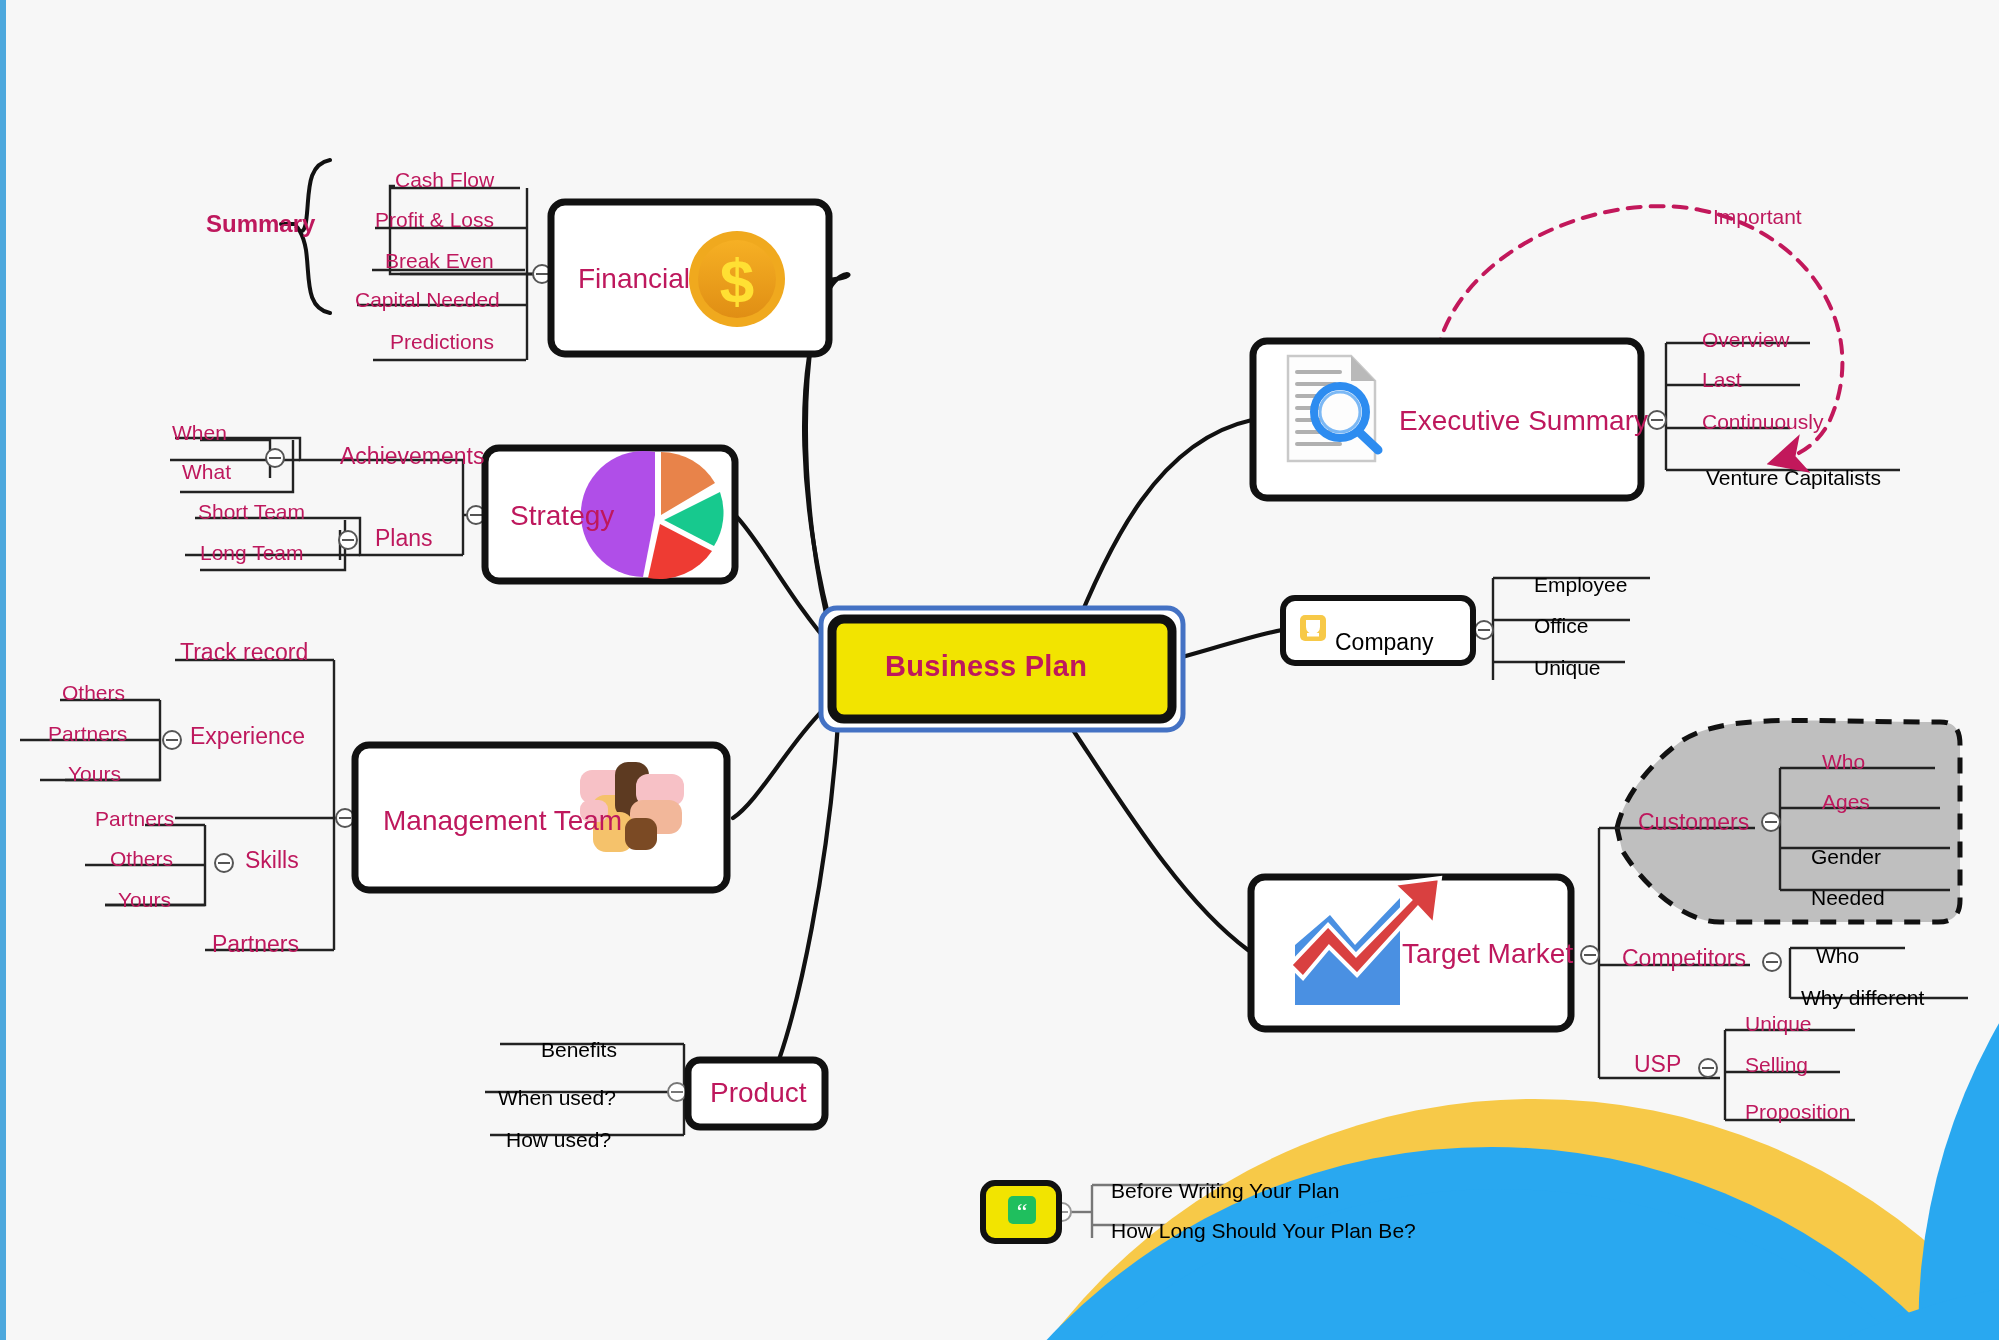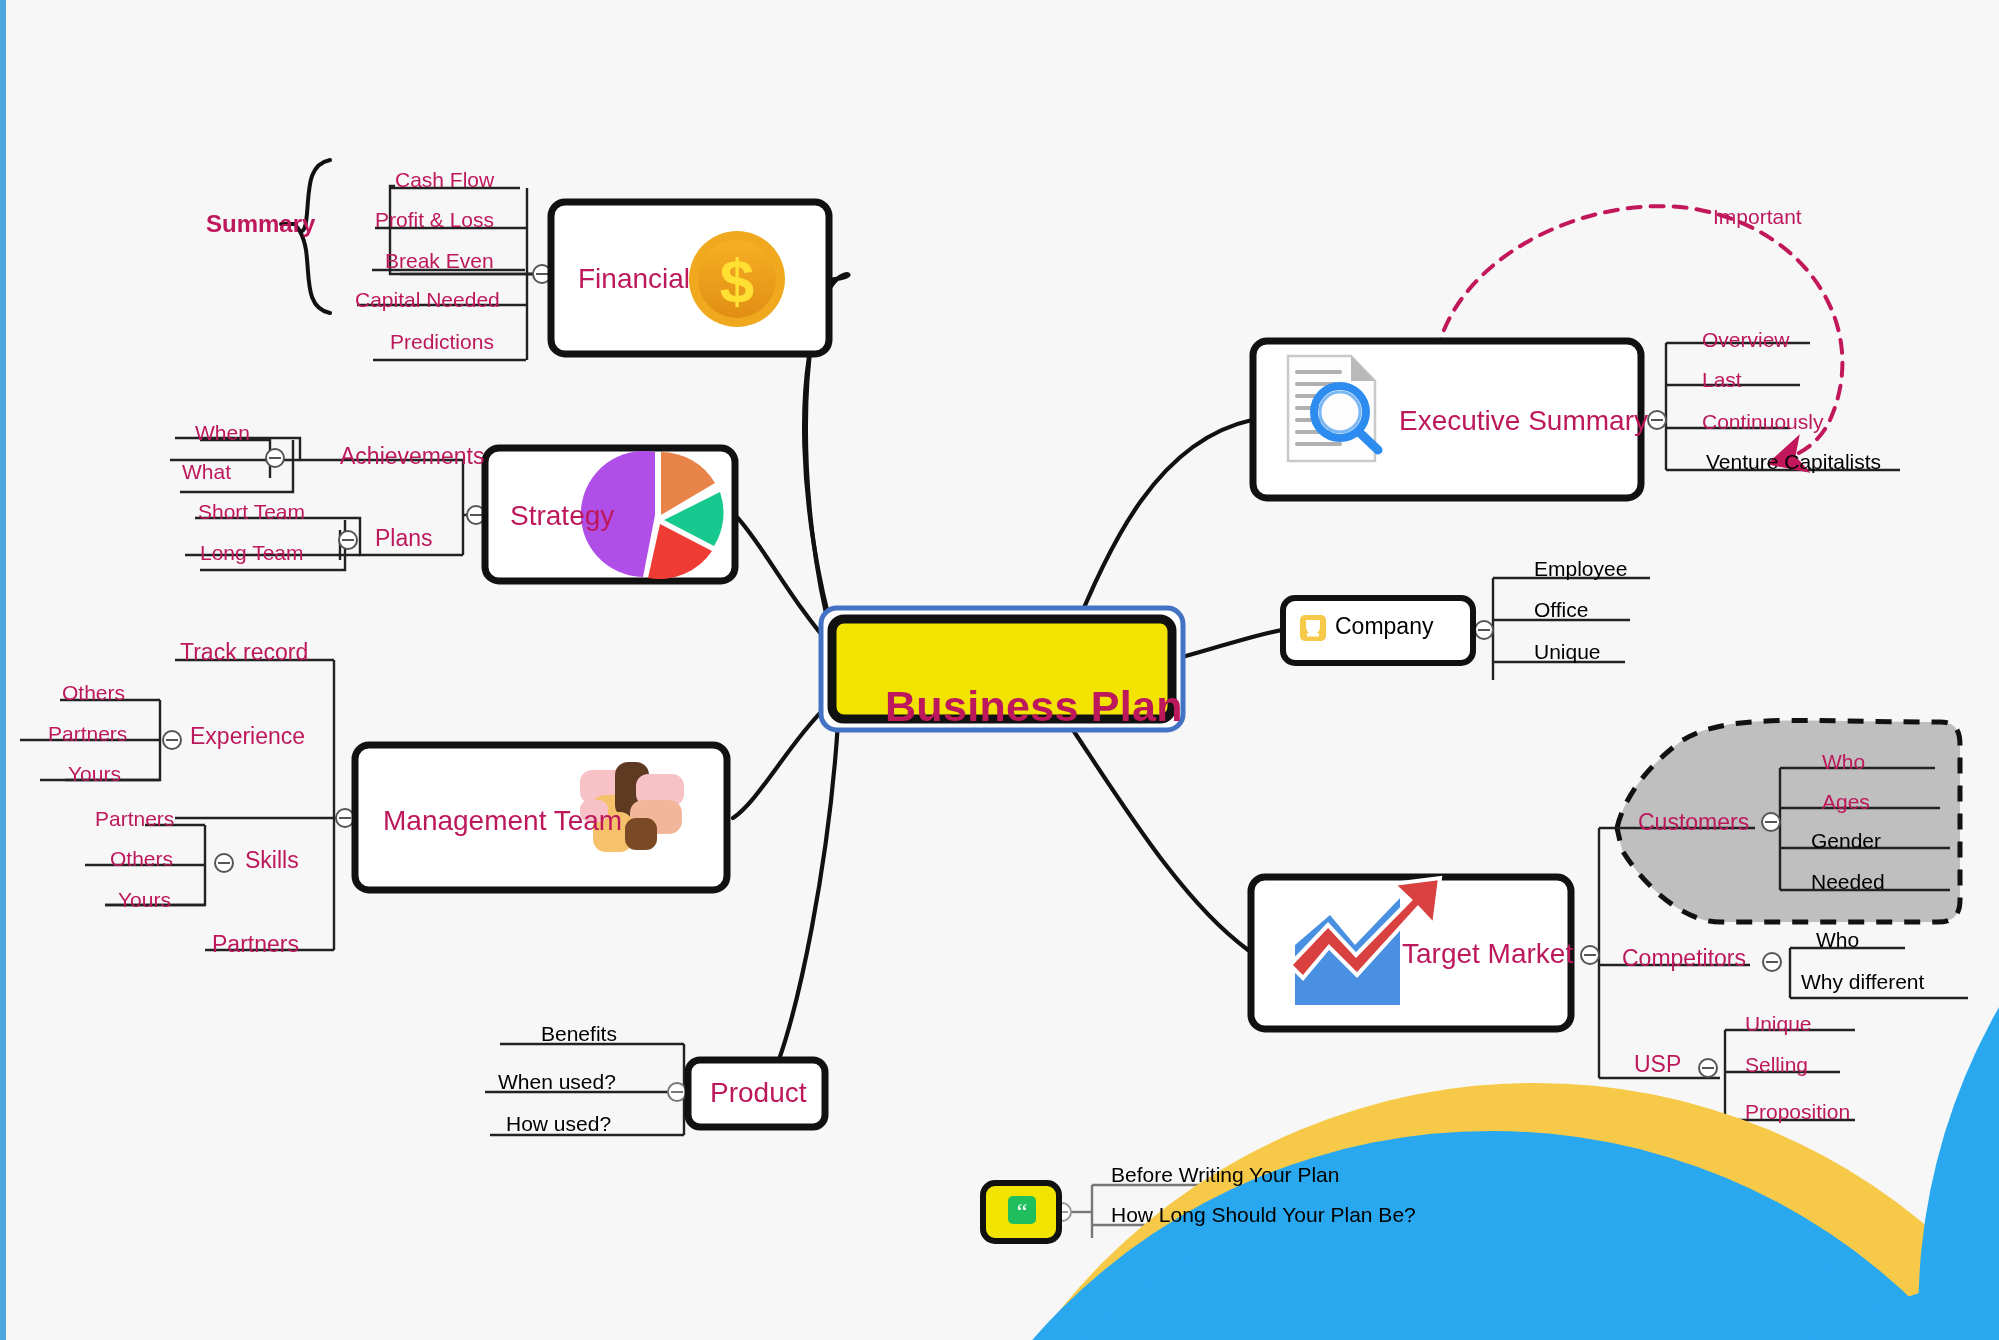--- a/index.html
+++ b/index.html
@@ -10,24 +10,24 @@
     overflow:hidden;
     position:relative;
   }
   #canvas{position:absolute;left:0;top:0;width:1999px;height:1340px;}
   #edge-strip{position:absolute;left:0;top:0;width:6px;height:1340px;background:#4da8dd;}
   svg{position:absolute;left:0;top:0;width:1999px;height:1340px;}
   .lbl{position:absolute;white-space:nowrap;color:#be185d;}
   .leaf{font-size:21px;}
   .mid{font-size:23px;}
   .main-title{font-size:28px;}
-  .root-title{font-size:43px;font-weight:bold;letter-spacing:.3px;margin-top:32px;}
+  .root-title{font-size:29px;font-weight:bold;letter-spacing:.3px;}
   .bold-b{font-size:24px;font-weight:bold;margin-left:32px;}
   .ico{display:inline-block;vertical-align:middle;margin-right:6px;}
-  .row{display:flex;align-items:center;}
+  .row{display:flex;align-items:center;margin-top:16px;}
 </style>
 </head>
 <body>
 
 <div id="canvas">
 
   <div id="edge-strip"></div>
 
   <svg viewBox="0 0 1999 1340">
     <defs>
@@ -284,21 +284,21 @@
 
   <div class="lbl main-title" style="left:578px;top:263px;">Financial</div>
   <div class="lbl leaf" style="left:395px;top:168px;">Cash Flow</div>
   <div class="lbl leaf" style="left:375px;top:208px;">Profit &amp; Loss</div>
   <div class="lbl leaf" style="left:385px;top:249px;">Break Even</div>
   <div class="lbl leaf" style="left:355px;top:288px;">Capital Needed</div>
   <div class="lbl leaf" style="left:390px;top:330px;">Predictions</div>
 
   <div class="lbl main-title" style="left:510px;top:500px;">Strategy</div>
   <div class="lbl mid" style="left:300px;top:443px;padding-left:40px;">Achievements</div>
-  <div class="lbl leaf" style="left:172px;top:421px;margin-left:23px;">When</div>
+  <div class="lbl leaf" style="left:172px;top:421px;">When</div>
   <div class="lbl leaf" style="left:182px;top:460px;">What</div>
   <div class="lbl mid" style="left:375px;top:525px;">Plans</div>
   <div class="lbl leaf" style="left:198px;top:500px;">Short Team</div>
   <div class="lbl leaf" style="left:200px;top:541px;">Long Team</div>
 
   <div class="lbl main-title" style="left:383px;top:805px;">Management Team</div>
   <div class="lbl mid" style="left:180px;top:639px;">Track record</div>
   <div class="lbl mid" style="left:190px;top:723px;">Experience</div>
   <div class="lbl leaf" style="left:62px;top:681px;">Others</div>
   <div class="lbl leaf" style="left:48px;top:722px;">Partners</div>

